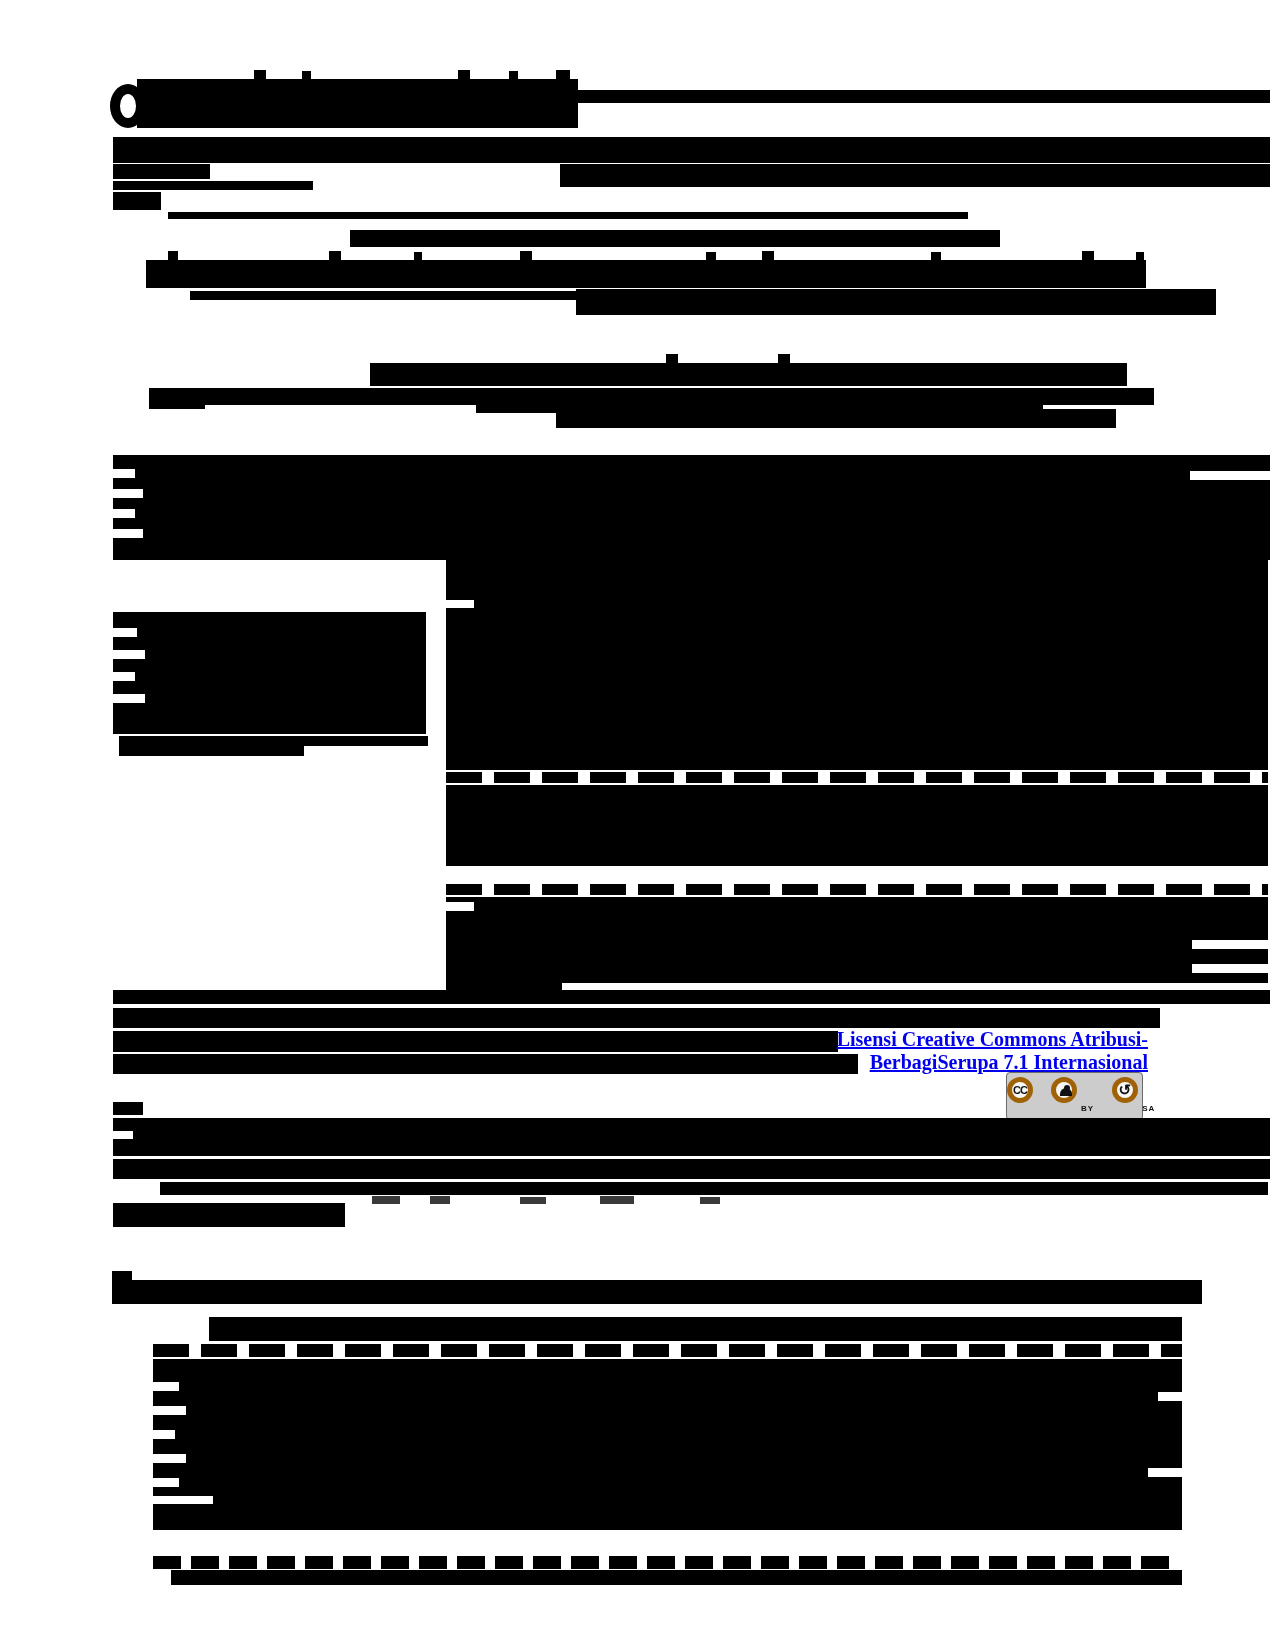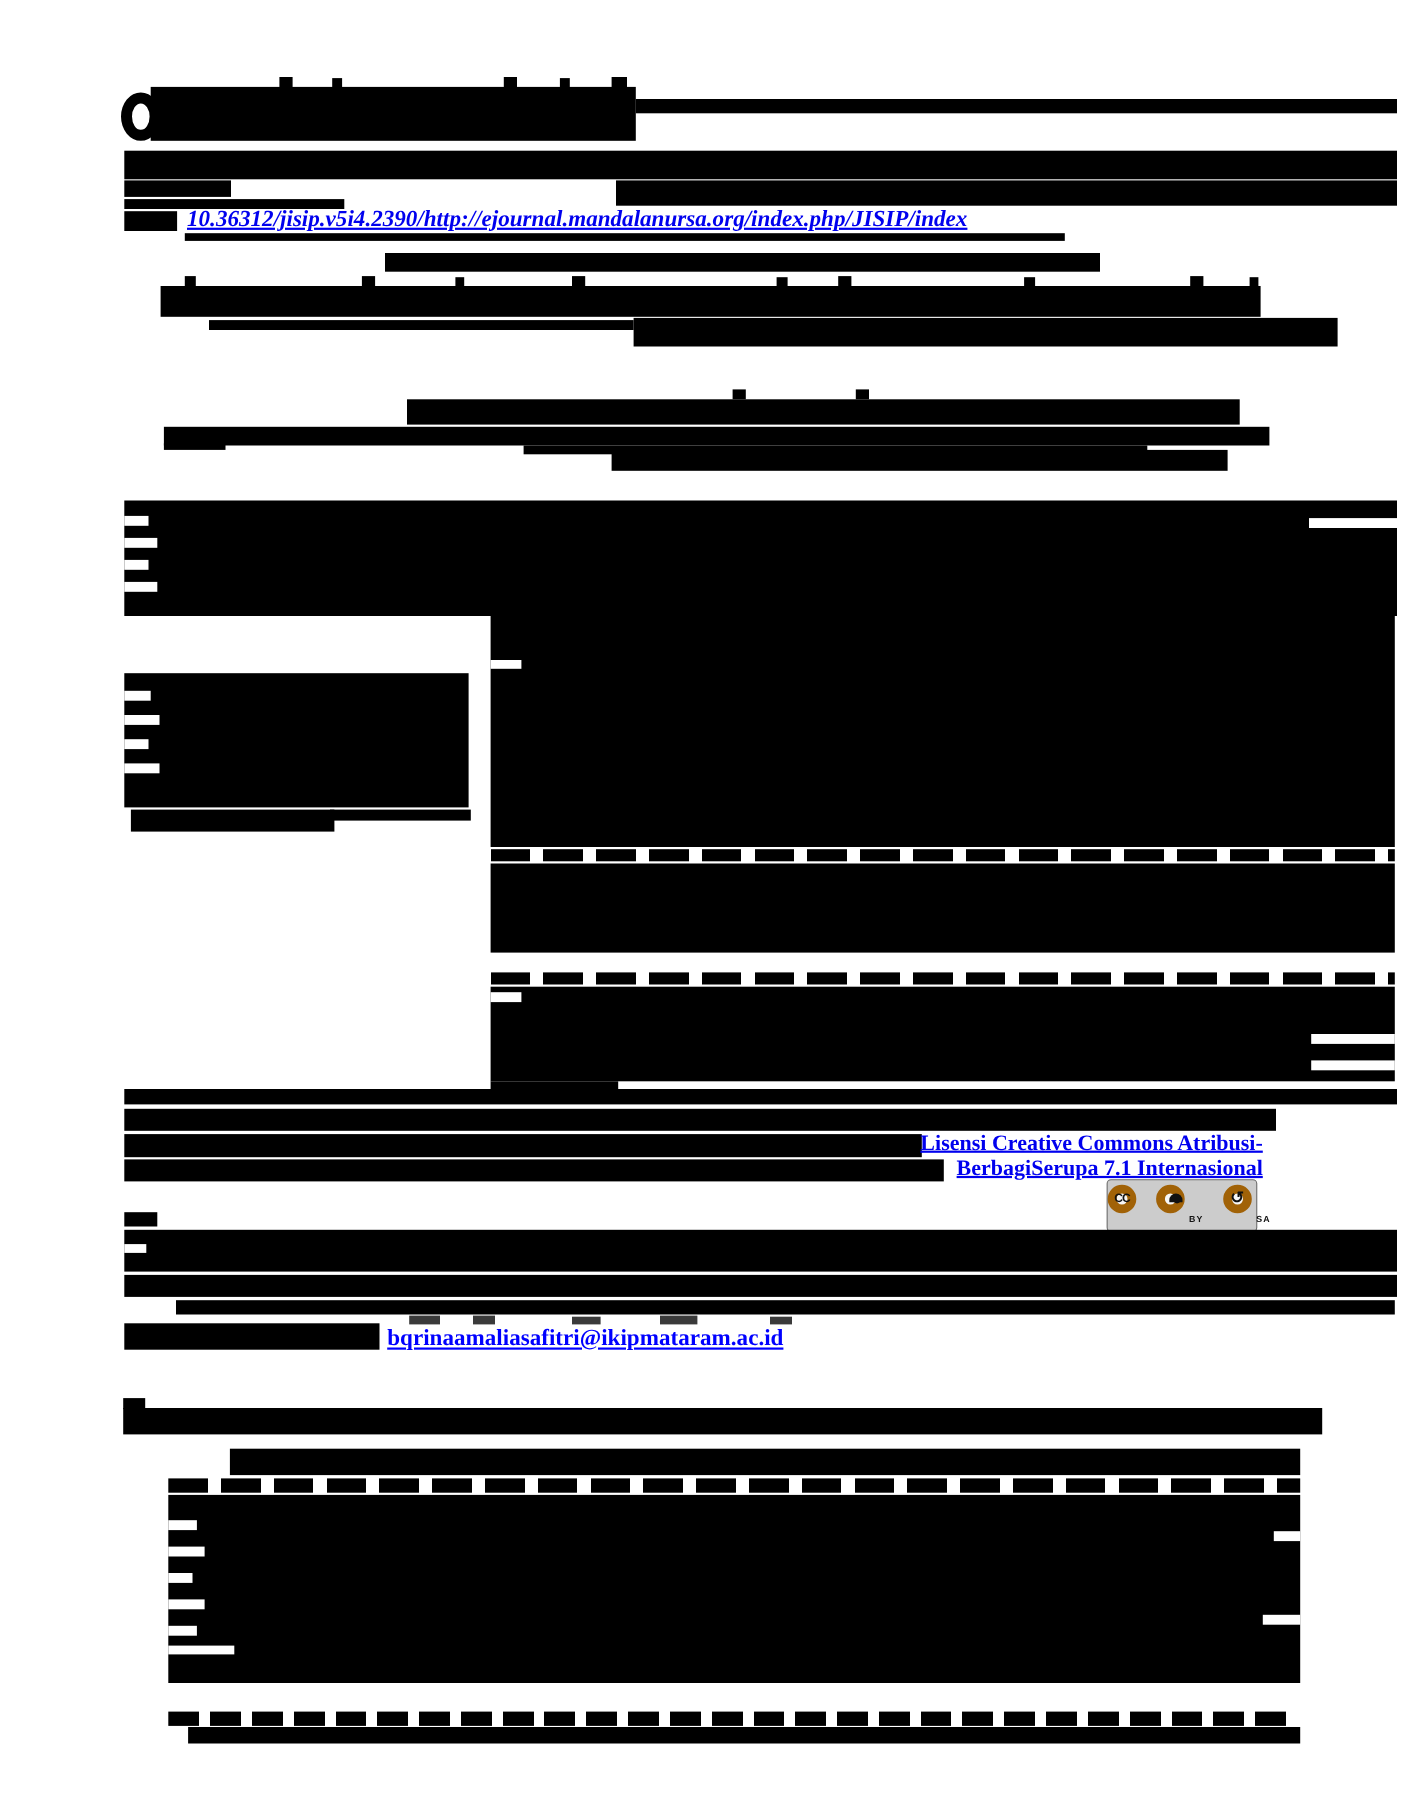--- a/index.html
+++ b/index.html
@@ -17,21 +17,21 @@
   #doi-link{left:170px;top:186px;font-size:21px;font-style:italic;}
   .lic-line{right:127px;text-align:right;font-size:20px;}
   #lic1{top:1028px;} #lic2{top:1051px;}
   #email-link{left:352px;top:1204px;font-size:21px;color:#0000FF;}
   
   #cc-badge{position:absolute;left:1006px;top:1072px;width:137px;height:48px;background:#cccccc;
             border:1px solid #6b6b6b;border-radius:4px;display:flex;align-items:flex-start;
             justify-content:space-evenly;padding-top:4px;box-sizing:border-box;cursor:pointer;
             font-family:"Liberation Sans", sans-serif;}
   .cc-col{display:flex;flex-direction:column;align-items:center;line-height:1;}
-  .cc-circle{width:26px;height:26px;border:8px solid #a16207;border-radius:50%;background:#f7f7f7;
+  .cc-circle{width:26px;height:26px;border:5px solid #a16207;border-radius:50%;background:#f7f7f7;
              display:flex;align-items:center;justify-content:center;box-sizing:border-box;position:relative;}
   .cc-circle .cc-txt{font-size:11px;font-weight:bold;color:#111;letter-spacing:-1px;}
   .cc-label{font-size:8px;font-weight:bold;color:#111;margin-top:2px;letter-spacing:1px;padding-left:48px;}
   .person-head{position:absolute;top:3px;left:8px;width:6px;height:6px;border-radius:50%;background:#111;}
   .person-body{position:absolute;bottom:2px;left:4px;width:12px;height:8px;border-radius:6px 6px 0 0;background:#111;}
   .sa-arrow{font-size:15px;font-weight:bold;color:#111;line-height:1;margin-top:-2px;}
 </style>
 </head>
 <body>
 
@@ -44,21 +44,20 @@
   <div class="rb" style="left:458px;top:70px;width:12px;height:10px"></div>
   <div class="rb" style="left:509px;top:71px;width:9px;height:9px"></div>
   <div class="rb" style="left:556px;top:70px;width:14px;height:10px"></div>
   <div class="rb" style="left:578px;top:90px;width:692px;height:13px"></div>
   <div class="rb" style="left:113px;top:137px;width:1157px;height:26px"></div>
   <div class="rb" style="left:560px;top:164px;width:710px;height:23px"></div>
   <div class="rb" style="left:113px;top:164px;width:97px;height:15px"></div>
   <div class="rb" style="left:113px;top:181px;width:200px;height:9px"></div>
   <div class="rb" style="left:113px;top:192px;width:48px;height:18px"></div>
 
-  <a class="lnk" id="doi-link">10.36312/jisip.v5i4.2390/http://ejournal.mandalanursa.org/index.php/JISIP/index</a>
   <div class="rb" style="left:168px;top:212px;width:800px;height:7px"></div>
   <div class="rb" style="left:350px;top:230px;width:650px;height:17px"></div>
 
   <div class="rb" style="left:146px;top:260px;width:1000px;height:28px"></div>
   <div class="rb" style="left:168px;top:251px;width:10px;height:9px"></div>
   <div class="rb" style="left:329px;top:251px;width:12px;height:9px"></div>
   <div class="rb" style="left:414px;top:252px;width:8px;height:8px"></div>
   <div class="rb" style="left:520px;top:251px;width:12px;height:9px"></div>
   <div class="rb" style="left:706px;top:252px;width:10px;height:8px"></div>
   <div class="rb" style="left:762px;top:251px;width:12px;height:9px"></div>
@@ -133,21 +132,20 @@
   <div class="rb" style="left:113px;top:1118px;width:1157px;height:38px"></div>
   <div class="wn" style="left:113px;top:1131px;width:20px;height:8px"></div>
   <div class="rb" style="left:113px;top:1159px;width:1157px;height:20px"></div>
   <div class="rb" style="left:160px;top:1182px;width:1108px;height:13px"></div>
   <div class="gt" style="left:372px;top:1196px;width:28px;height:8px"></div>
   <div class="gt" style="left:430px;top:1196px;width:20px;height:8px"></div>
   <div class="gt" style="left:520px;top:1197px;width:26px;height:7px"></div>
   <div class="gt" style="left:600px;top:1196px;width:34px;height:8px"></div>
   <div class="gt" style="left:700px;top:1197px;width:20px;height:7px"></div>
   <div class="rb" style="left:113px;top:1203px;width:232px;height:24px"></div>
-  <a class="lnk" id="email-link">bqrinaamaliasafitri@ikipmataram.ac.id</a>
 
   <div class="rb" style="left:112px;top:1271px;width:20px;height:10px"></div>
   <div class="rb" style="left:112px;top:1280px;width:1090px;height:24px"></div>
   <div class="rb" style="left:209px;top:1317px;width:973px;height:24px"></div>
   <div class="dash1" style="left:153px;top:1344px;width:1029px;height:13px"></div>
   <div class="rb" style="left:153px;top:1359px;width:1029px;height:171px"></div>
   <div class="wn" style="left:153px;top:1382px;width:26px;height:9px"></div>
   <div class="wn" style="left:153px;top:1406px;width:33px;height:9px"></div>
   <div class="wn" style="left:153px;top:1430px;width:22px;height:9px"></div>
   <div class="wn" style="left:153px;top:1454px;width:33px;height:9px"></div>

